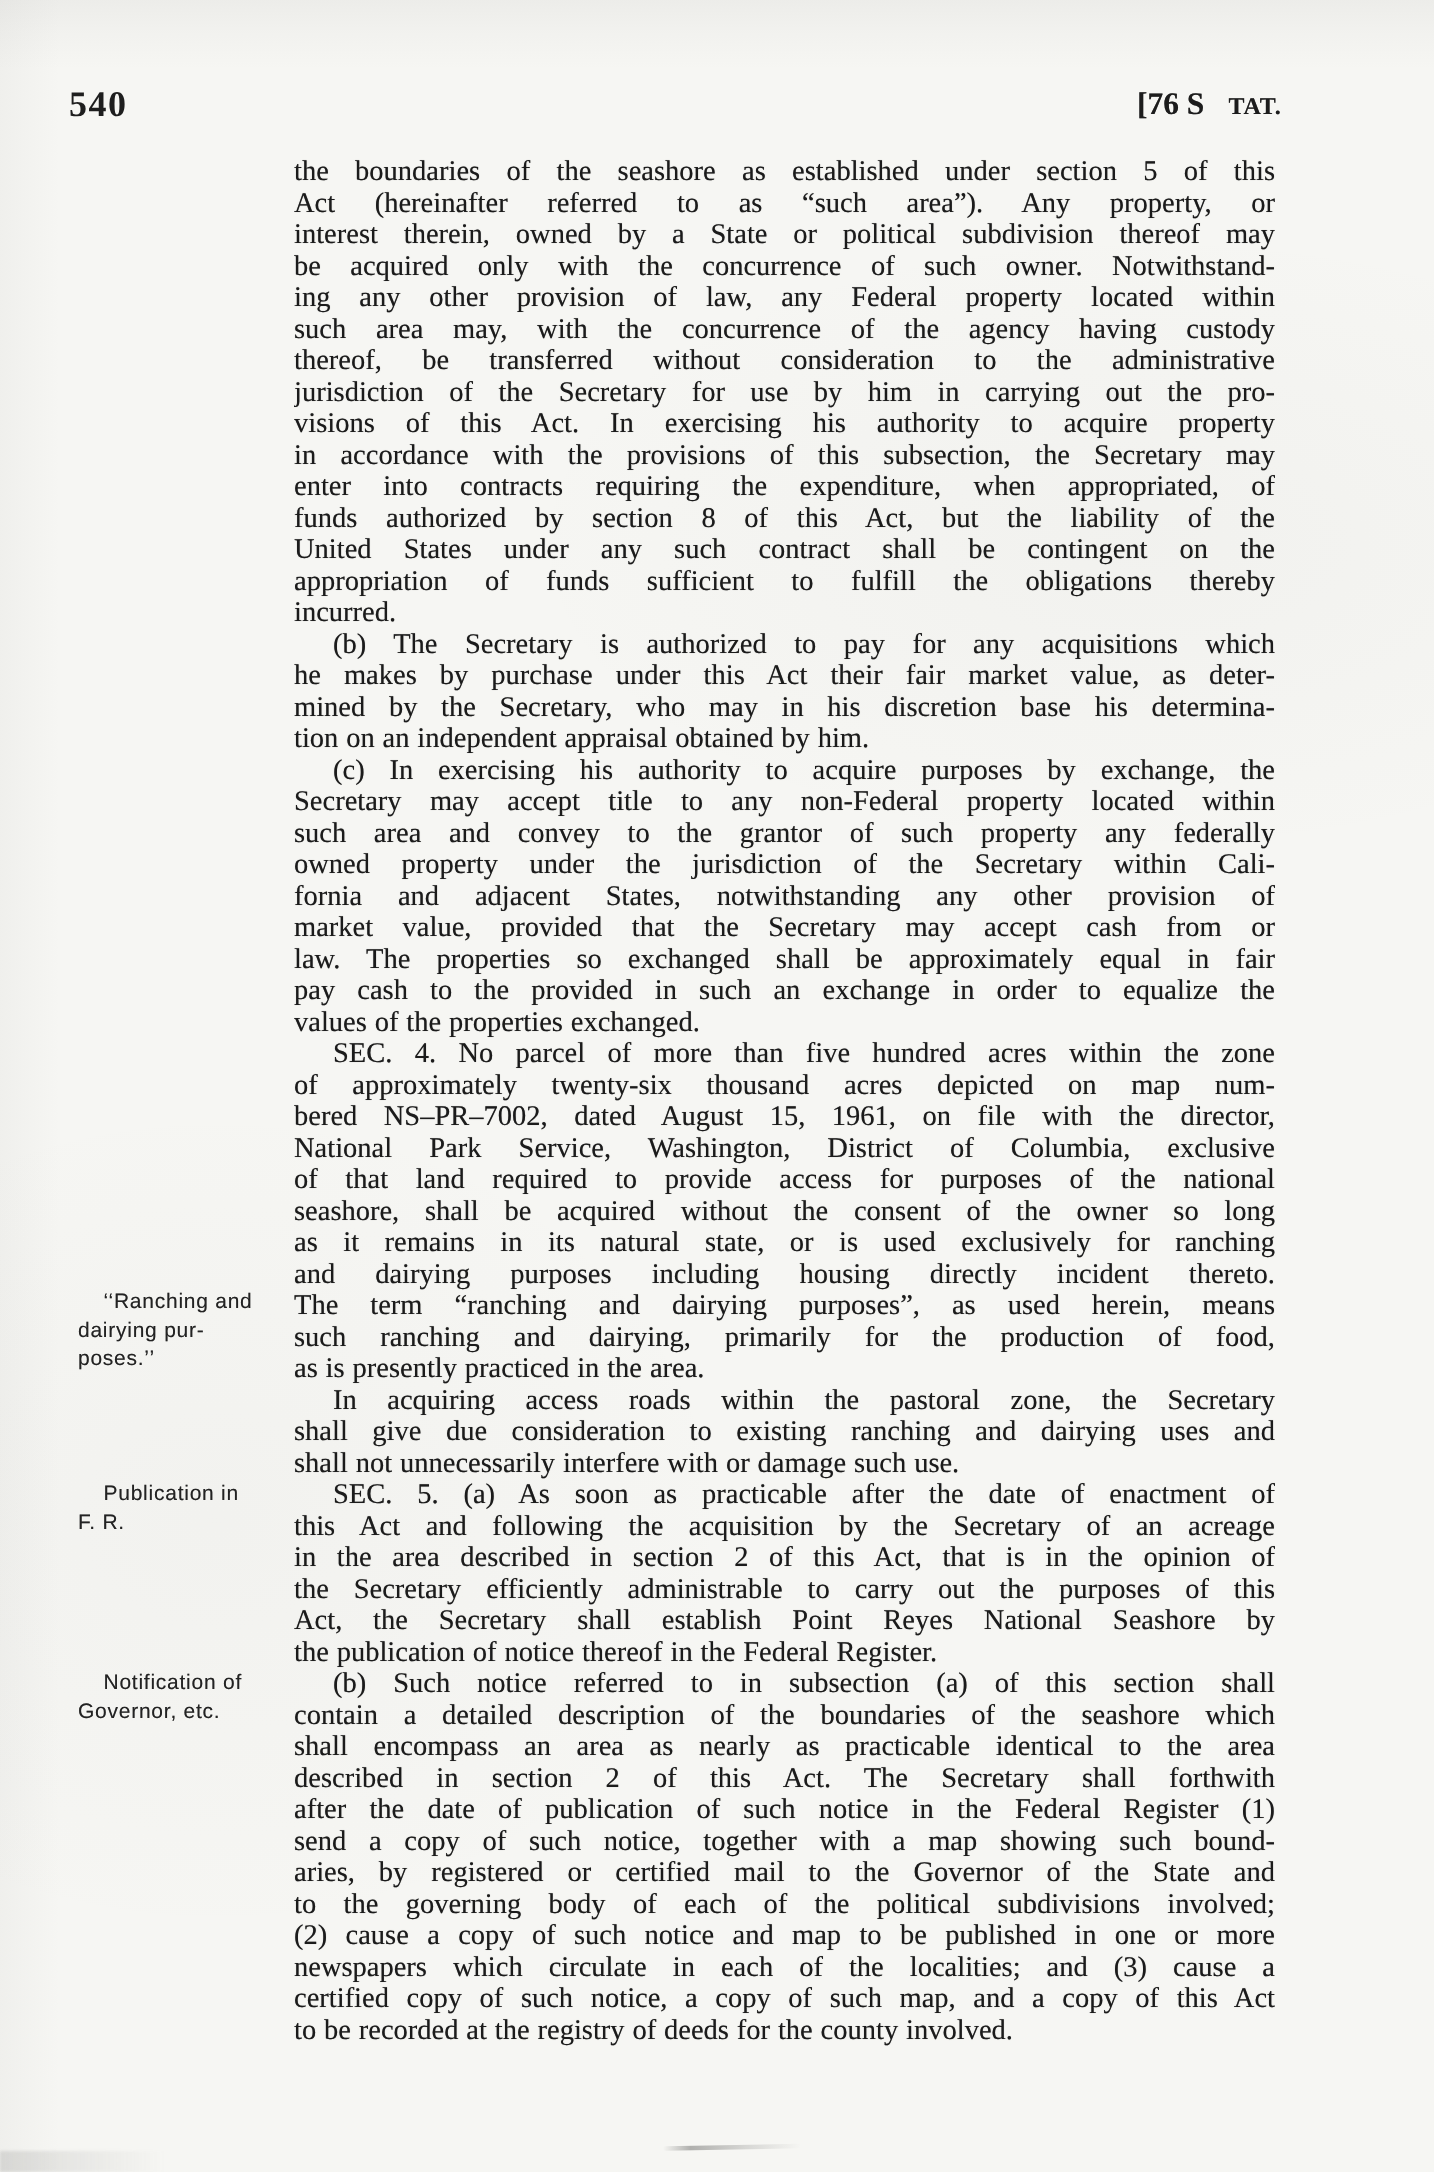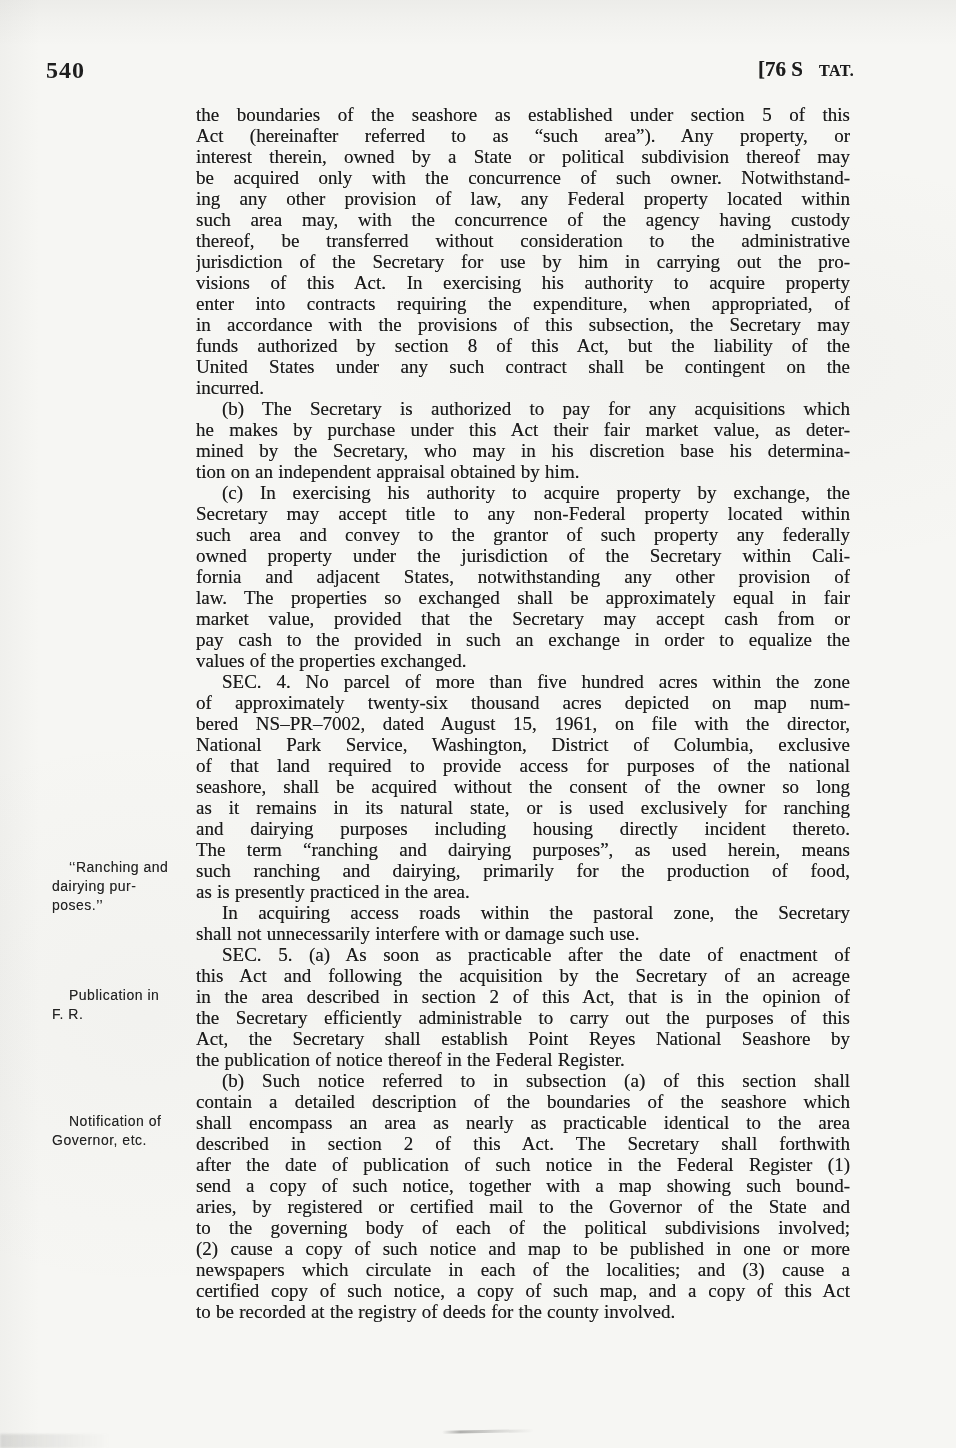--- a/index.html
+++ b/index.html
@@ -96,50 +96,52 @@
   <div id="body-text" class="body-text">
       <div class="line">the boundaries of the seashore as established under section 5 of this</div>
       <div class="line">Act (hereinafter referred to as “such area”).  Any property, or</div>
       <div class="line">interest therein, owned by a State or political subdivision thereof may</div>
       <div class="line">be acquired only with the concurrence of such owner.  Notwithstand-</div>
       <div class="line">ing any other provision of law, any Federal property located within</div>
       <div class="line">such area may, with the concurrence of the agency having custody</div>
       <div class="line">thereof, be transferred without consideration to the administrative</div>
       <div class="line">jurisdiction of the Secretary for use by him in carrying out the pro-</div>
       <div class="line">visions of this Act.  In exercising his authority to acquire property</div>
+      <div class="line">in accordance with the provisions of this subsection, the Secretary may</div>
       <div class="line">enter into contracts requiring the expenditure, when appropriated, of</div>
-      <div class="line">in accordance with the provisions of this subsection, the Secretary may</div>
       <div class="line">funds authorized by section 8 of this Act, but the liability of the</div>
       <div class="line">United States under any such contract shall be contingent on the</div>
+      <div class="line">appropriation of funds sufficient to fulfill the obligations thereby</div>
       <div class="line para-end">incurred.</div>
       <div class="line indent">(b) The Secretary is authorized to pay for any acquisitions which</div>
       <div class="line">he makes by purchase under this Act their fair market value, as deter-</div>
       <div class="line">mined by the Secretary, who may in his discretion base his determina-</div>
       <div class="line para-end">tion on an independent appraisal obtained by him.</div>
-      <div class="line indent">(c) In exercising his authority to acquire property by exchange, the</div>
+      <div class="line indent">(c) In exercising his authority to acquire purposes by exchange, the</div>
       <div class="line">Secretary may accept title to any non-Federal property located within</div>
       <div class="line">such area and convey to the grantor of such property any federally</div>
       <div class="line">owned property under the jurisdiction of the Secretary within Cali-</div>
       <div class="line">fornia and adjacent States, notwithstanding any other provision of</div>
+      <div class="line">market value, provided that the Secretary may accept cash from or</div>
       <div class="line">law.  The properties so exchanged shall be approximately equal in fair</div>
-      <div class="line">market value, provided that the Secretary may accept cash from or</div>
       <div class="line">pay cash to the provided in such an exchange in order to equalize the</div>
       <div class="line para-end">values of the properties exchanged.</div>
       <div class="line indent">SEC. 4. No parcel of more than five hundred acres within the zone</div>
       <div class="line">of approximately twenty-six thousand acres depicted on map num-</div>
       <div class="line">bered NS–PR–7002, dated August 15, 1961, on file with the director,</div>
       <div class="line">National Park Service, Washington, District of Columbia, exclusive</div>
       <div class="line">of that land required to provide access for purposes of the national</div>
       <div class="line">seashore, shall be acquired without the consent of the owner so long</div>
       <div class="line">as it remains in its natural state, or is used exclusively for ranching</div>
       <div class="line">and dairying purposes including housing directly incident thereto.</div>
       <div class="line">The term “ranching and dairying purposes”, as used herein, means</div>
       <div class="line">such ranching and dairying, primarily for the production of food,</div>
       <div class="line para-end">as is presently practiced in the area.</div>
       <div class="line indent">In acquiring access roads within the pastoral zone, the Secretary</div>
+      <div class="line">shall give due consideration to existing ranching and dairying uses and</div>
       <div class="line para-end">shall not unnecessarily interfere with or damage such use.</div>
       <div class="line indent">SEC. 5. (a) As soon as practicable after the date of enactment of</div>
       <div class="line">this Act and following the acquisition by the Secretary of an acreage</div>
       <div class="line">in the area described in section 2 of this Act, that is in the opinion of</div>
       <div class="line">the Secretary efficiently administrable to carry out the purposes of this</div>
       <div class="line">Act, the Secretary shall establish Point Reyes National Seashore by</div>
       <div class="line para-end">the publication of notice thereof in the Federal Register.</div>
       <div class="line indent">(b) Such notice referred to in subsection (a) of this section shall</div>
       <div class="line">contain a detailed description of the boundaries of the seashore which</div>
       <div class="line">shall encompass an area as nearly as practicable identical to the area</div>

